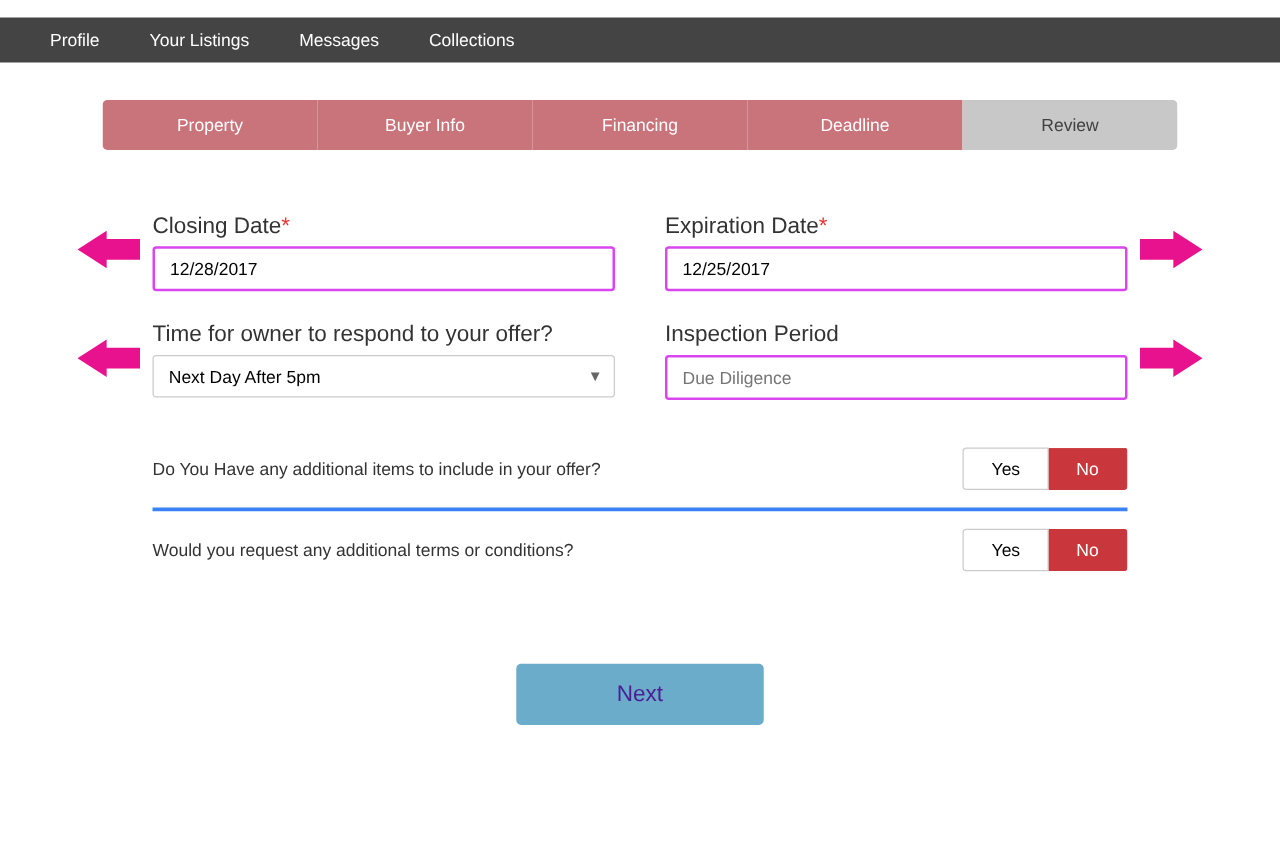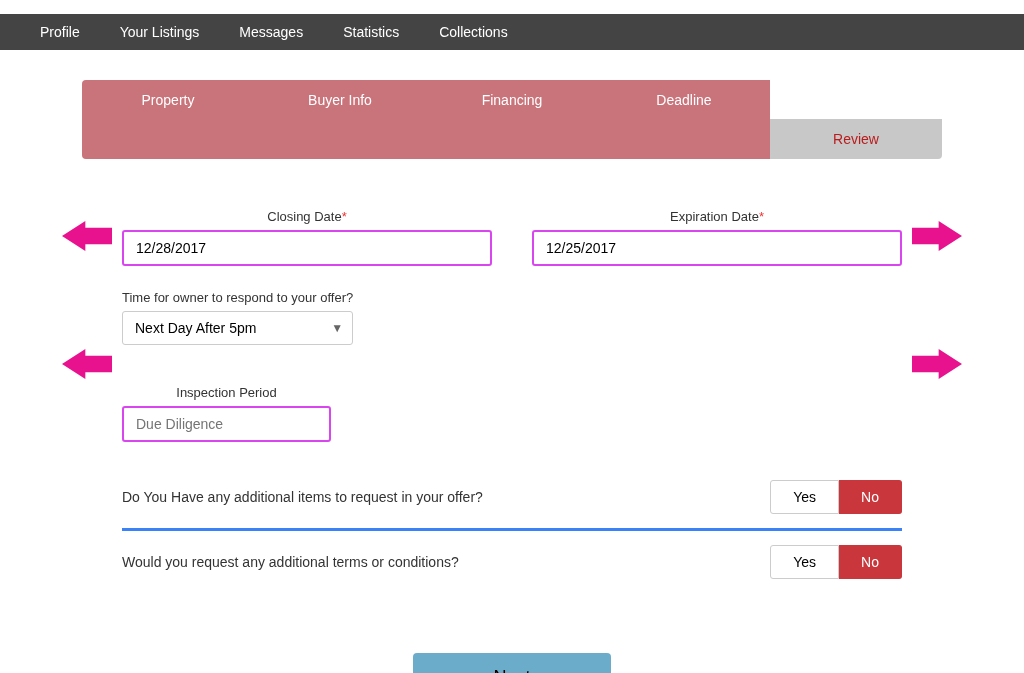--- a/index.html
+++ b/index.html
@@ -47,21 +47,21 @@
     }
     .progress-tab {
       flex: 1;
       text-align: center;
       padding: 12px 12px;
       font-size: 14px;
       font-weight: 500;
       color: #fff;
     }
     .progress-tab.active { background: #c9737a; }
-    .progress-tab.inactive { background: #c8c8c8; color: #b91c1c; margin-top: 39px; }
+    .progress-tab.inactive { background: #c8c8c8; color: #404040; }
 
     
     .form-section {
       padding: 10px 40px;
       position: relative;
     }
 
     .form-row {
       display: flex;
       gap: 40px;
@@ -69,25 +69,24 @@
       align-items: flex-start;
       position: relative;
     }
 
     .form-group {
       flex: 1;
       position: relative;
     }
 
     .form-label {
-      font-size: 13px;
+      font-size: 18px;
       margin-bottom: 6px;
       display: block;
       color: #333;
-      text-align: center;
     }
 
     .form-label .required {
       color: #e33;
     }
 
     .form-input {
       width: 100%;
       padding: 8px 12px;
       border: 2px solid #d946ef;
@@ -184,41 +183,40 @@
 
     
     .next-btn-container {
       text-align: center;
       margin-top: 50px;
       margin-bottom: 30px;
     }
 
     .next-btn {
       background: #6aacca;
-      color: #000000;
+      color: #4c1d95;
       border: none;
       padding: 14px 80px;
       font-size: 18px;
       border-radius: 4px;
       cursor: pointer;
       outline: none;
     }
 
     .questions-section {
       margin-top: 10px;
     }
   </style>
 </head>
 <body>
 
 <nav>
   <a>Profile</a>
   <a>Your Listings</a>
   <a>Messages</a>
-  <a>Statistics</a>
   <a>Collections</a>
 </nav>
 
 <div class="page-container">
 
 
   <div class="progress-tabs">
     <div class="progress-tab active">Property</div>
     <div class="progress-tab active">Buyer Info</div>
     <div class="progress-tab active">Financing</div>
@@ -250,21 +248,21 @@
         <input type="text" class="form-input" value="12/25/2017" style="">
       </div>
 
       <div class="arrow-right">
         <svg class="arrow-svg" viewBox="0 0 60 36" xmlns="http://www.w3.org/2000/svg">
           <polygon points="0,8 32,8 32,0 60,18 32,36 32,28 0,28" fill="#e8128e"></polygon>
         </svg>
       </div>
     </div>
 
-    <div class="form-row" style="position:relative;flex-direction:column;">
+    <div class="form-row" style="position:relative;">
 
       <div class="arrow-left">
         <svg class="arrow-svg" viewBox="0 0 60 36" xmlns="http://www.w3.org/2000/svg">
           <polygon points="60,8 28,8 28,0 0,18 28,36 28,28 60,28" fill="#e8128e"></polygon>
         </svg>
       </div>
 
       <div class="form-group">
         <label class="form-label">Time for owner to respond to your offer?</label>
         <div class="form-select-wrapper">
@@ -287,21 +285,21 @@
       <div class="arrow-right">
         <svg class="arrow-svg" viewBox="0 0 60 36" xmlns="http://www.w3.org/2000/svg">
           <polygon points="0,8 32,8 32,0 60,18 32,36 32,28 0,28" fill="#e8128e"></polygon>
         </svg>
       </div>
     </div>
 
     <div class="questions-section">
 
       <div class="question-row">
-        <span class="question-text">Do You Have any additional items to request in your offer?</span>
+        <span class="question-text">Do You Have any additional items to include in your offer?</span>
         <div class="yes-no-group">
           <button class="yn-btn">Yes</button>
           <button class="yn-btn selected-no">No</button>
         </div>
       </div>
 
       <div class="question-row">
         <span class="question-text">Would you request any additional terms or conditions?</span>
         <div class="yes-no-group">
           <button class="yn-btn">Yes</button>

